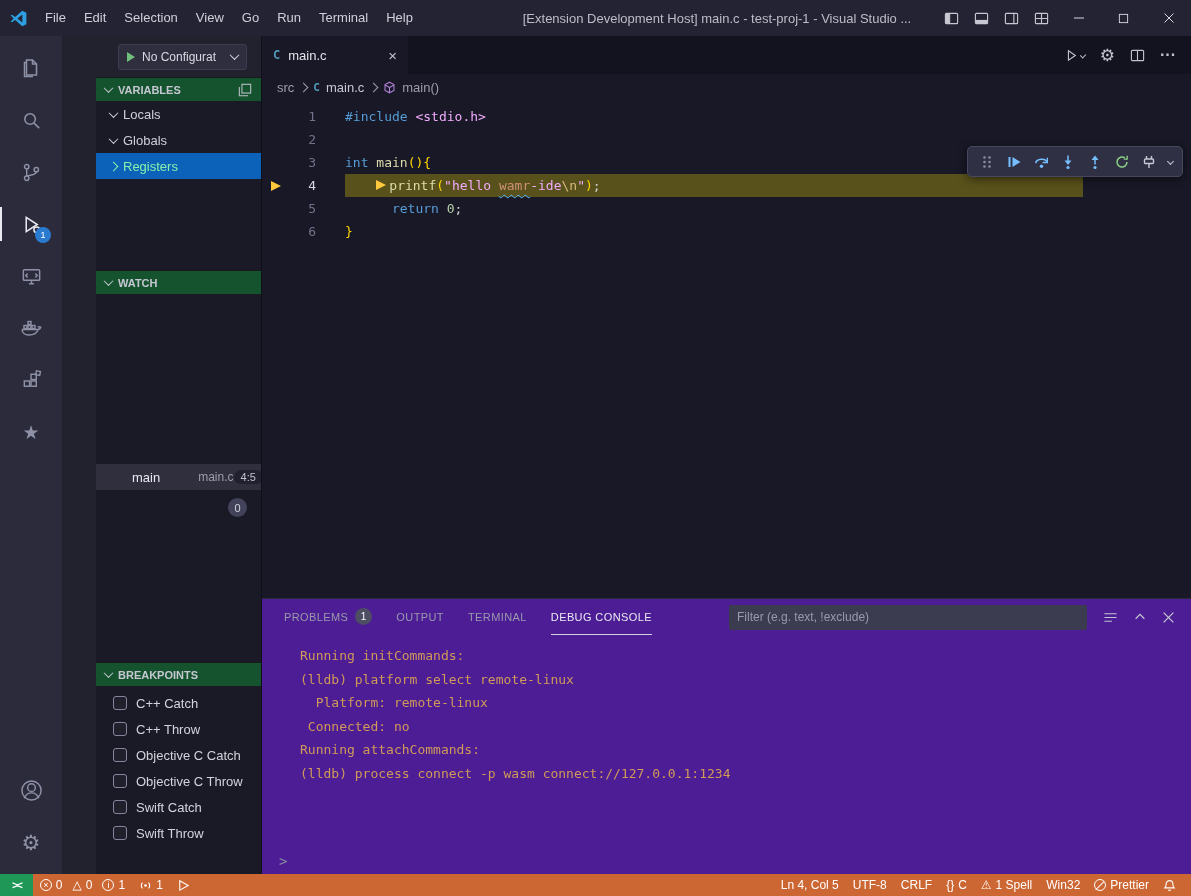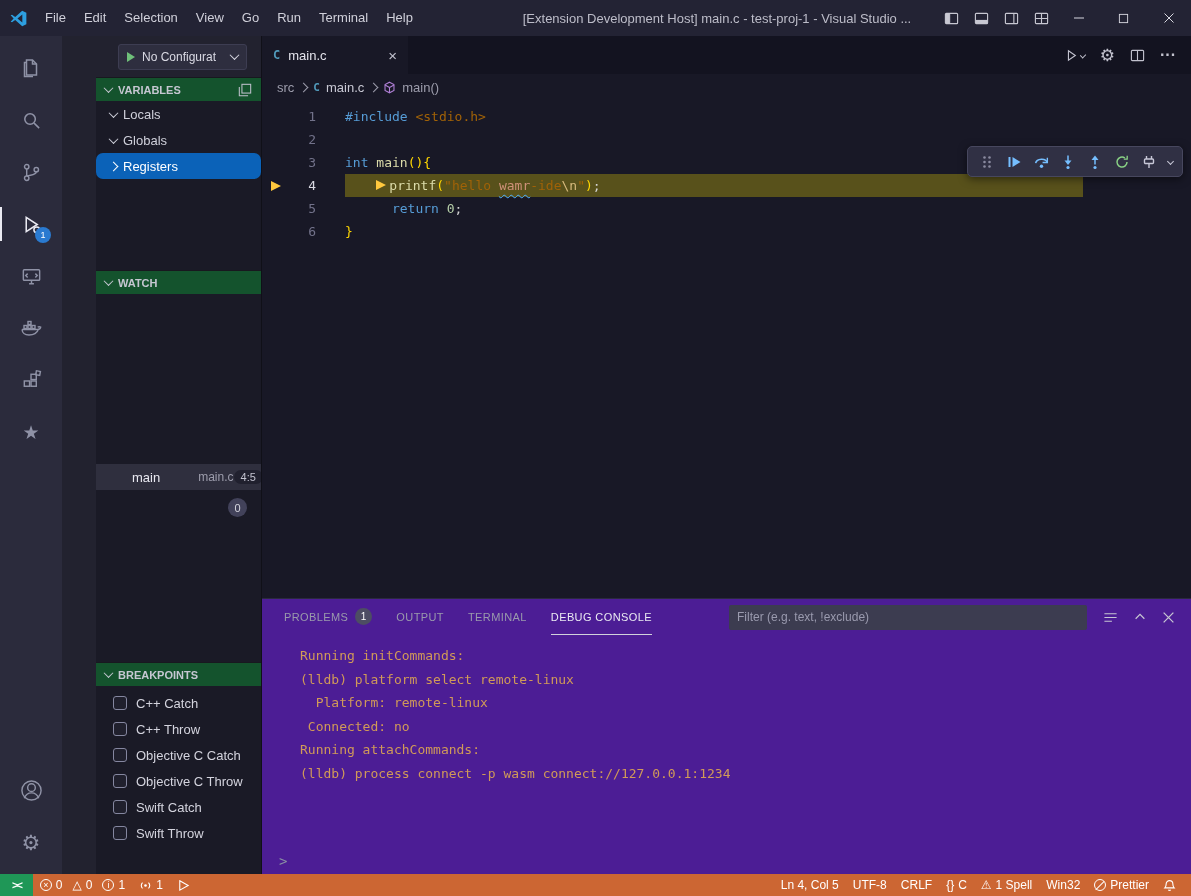--- a/index.html
+++ b/index.html
@@ -36,21 +36,21 @@
   .chev { width:7px; height:7px; border-right:1.4px solid currentColor; border-bottom:1.4px solid currentColor; display:inline-block; flex:0 0 auto; }
   .chev.down { transform:rotate(45deg) translate(-1px,-1px); }
   .chev.right { transform:rotate(-45deg); }
   .section-header { flex:0 0 24px; display:flex; align-items:center; gap:6px; padding:0 9px; font-size:11px; font-weight:bold; color:#c6c7d2; background:#14532d; border-top:1px solid #18181f; }
   .section-body { background:#1a1a26; overflow:hidden; }
   .vars-body { flex:0 0 169px; }
   .watch-body { flex:0 0 170px; }
   .cs-body { flex:0 0 198px; }
   .bp-body { flex:1; padding-top:4px; }
   .tree-row { height:26px; display:flex; align-items:center; gap:6px; padding-left:14px; }
-  .tree-row.selected { background:#0b62b8; color:#ffffff;border-radius:7px; }
+  .tree-row.selected { background:#0b62b8; color:#86efac; }
   .hdr-action { margin-left:auto; color:#bfc0cc; display:flex; }
   .cs-status { font-weight:normal; font-size:11px; color:#9d9dac; white-space:nowrap; overflow:hidden; }
   .cs-row { height:26px; background:#2f2f3e; display:flex; align-items:center; padding:0 10px 0 36px; }
   .cs-func { color:#e8e8f0; }
   .cs-file { color:#9d9dac; margin-left:38px; font-size:12px; }
   .cs-loc { margin-left:auto; background:#20202e; border-radius:9px; padding:1px 7px; font-size:11px; color:#c3c3d0; }
   .cs-badge { width:19px; height:19px; border-radius:50%; background:#42425a; color:#d6d6df; font-size:11px; display:flex; align-items:center; justify-content:center; margin:8px 14px 0 auto; }
   .bp-row { height:26px; display:flex; align-items:center; gap:9px; padding-left:17px; color:#d4d4de; }
   .bp-check { width:14px; height:14px; border:1px solid #8587a0; border-radius:3px; background:#20202d; flex:0 0 auto; }
 
@@ -69,21 +69,21 @@
   .code-line.current::after { content:""; position:absolute; left:83px; width:738px; top:0; bottom:0; background:rgba(255,230,0,0.28); }
   .glyph { flex:0 0 28px; display:flex; align-items:center; z-index:1; }
   .lineno { flex:0 0 26px; text-align:right; color:#72728a; z-index:1; }
   .code-line.current .lineno { color:#d8d8e2; }
   .code-text { margin-left:29px; white-space:pre; z-index:1; color:#d4d4d4; }
   .ip-arrow { display:inline-block; width:0; height:0; border-left:10px solid #ffc83d; border-top:5px solid transparent; border-bottom:5px solid transparent; }
   .glyph .ip-arrow { margin-left:9px; }
   .ip-arrow.inline { margin-right:3px; }
   .tk-kw { color:#569cd6; }
   .tk-fn { color:#dcdcaa; }
-  .tk-str { color:#a16207; }
+  .tk-str { color:#f0abfc; }
   .tk-str-sq { color:#ce9178; text-decoration:underline wavy #4fb0ff 1px; text-underline-offset:4px; }
   .tk-esc { color:#d7ba7d; }
   .tk-num { color:#b5cea8; }
   .tk-br { color:#ffd700; }
   .tk-pl { color:#d4d4d4; }
 
   .debug-toolbar { position:absolute; top:46px; right:8px; height:31px; background:#303044; border:1px solid #47475e; border-radius:5px; box-shadow:0 2px 8px rgba(0,0,0,0.5); display:flex; align-items:center; gap:7px; padding:0 9px; z-index:5; }
   .dt-ico { display:flex; align-items:center; justify-content:center; width:20px; }
 
   

